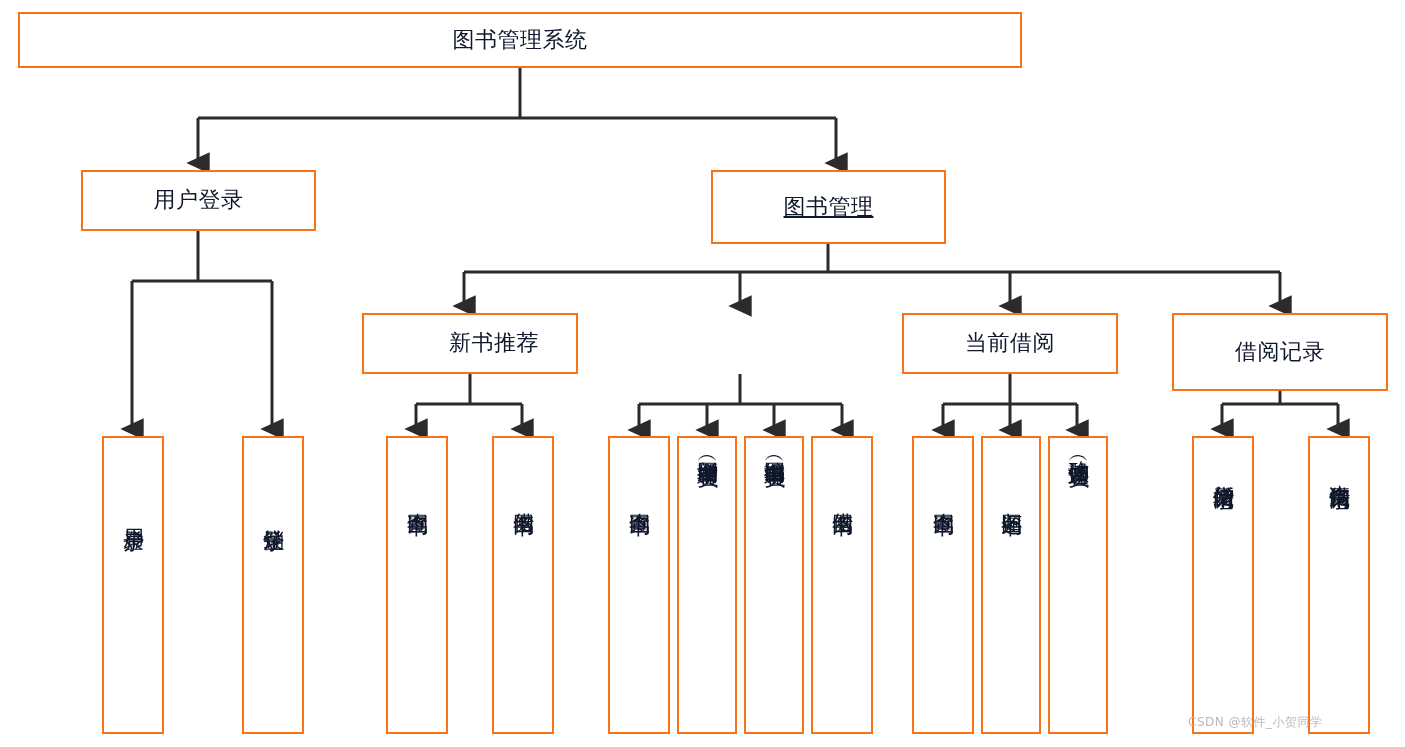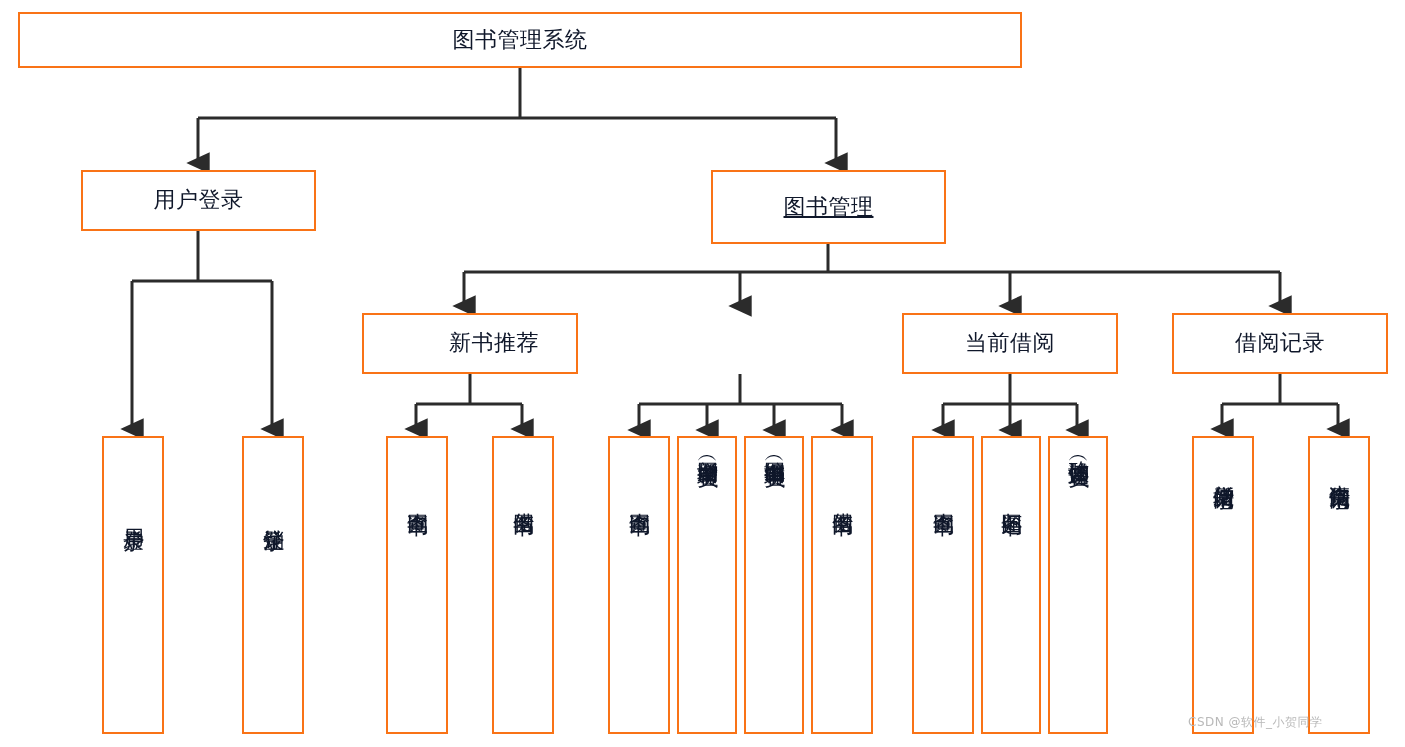--- a/index.html
+++ b/index.html
@@ -141,21 +141,21 @@
 
   <div class="node horiz" style="left:362px; top:313px; width:216px; height:61px;padding-left:48px;">
     <span class="node-label">新书推荐</span>
   </div>
 
 
   <div class="node horiz" style="left:902px; top:313px; width:216px; height:61px;">
     <span class="node-label">当前借阅</span>
   </div>
 
-  <div class="node horiz" style="left:1172px; top:313px; width:216px; height:61px;">
+  <div class="node horiz" style="left:1172px; top:313px; width:216px; height:78px;">
     <span class="node-label">借阅记录</span>
   </div>
 
   <div class="node vert" style="left:102px; top:436px; width:62px; height:298px; padding-top:74px;">
     <span class="node-label">用户登录</span>
   </div>
 
   <div class="node vert" style="left:242px; top:436px; width:62px; height:298px; padding-top:74px;">
     <span class="node-label">注销登录</span>
   </div>

